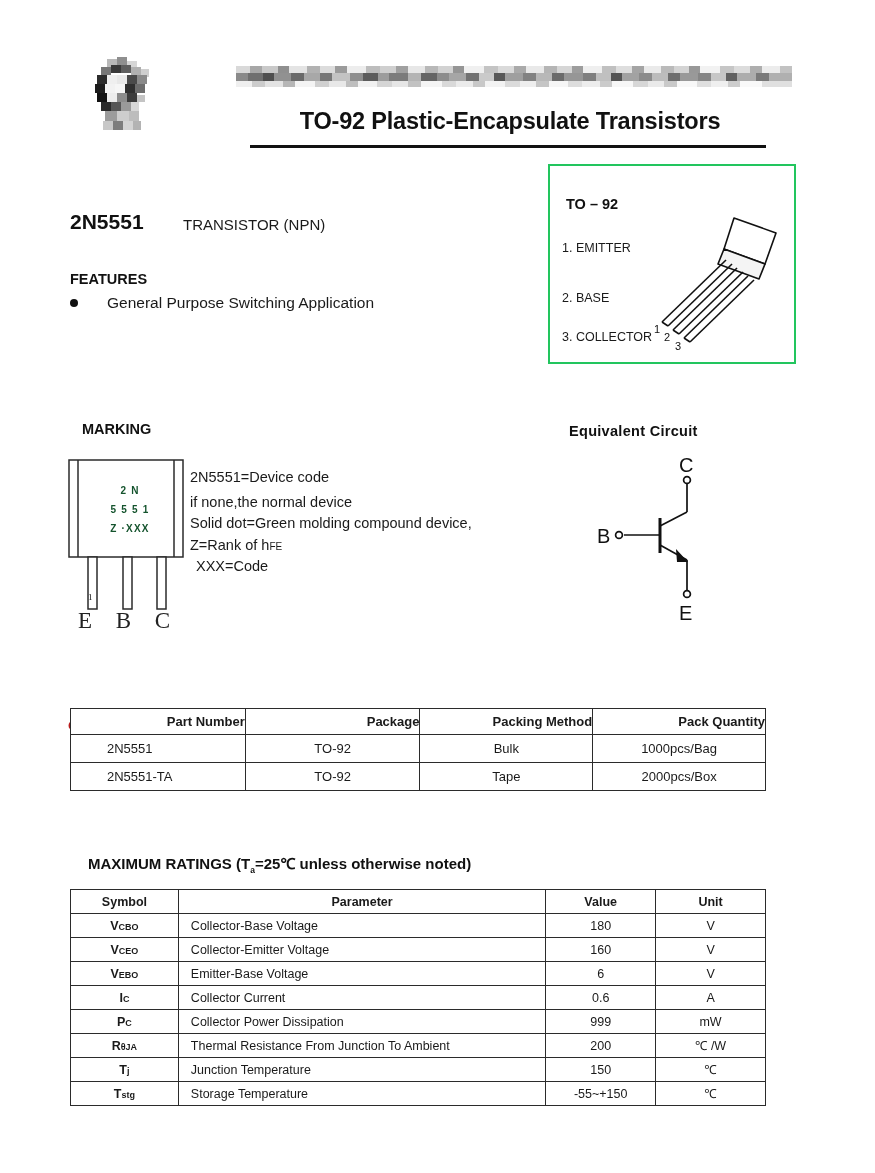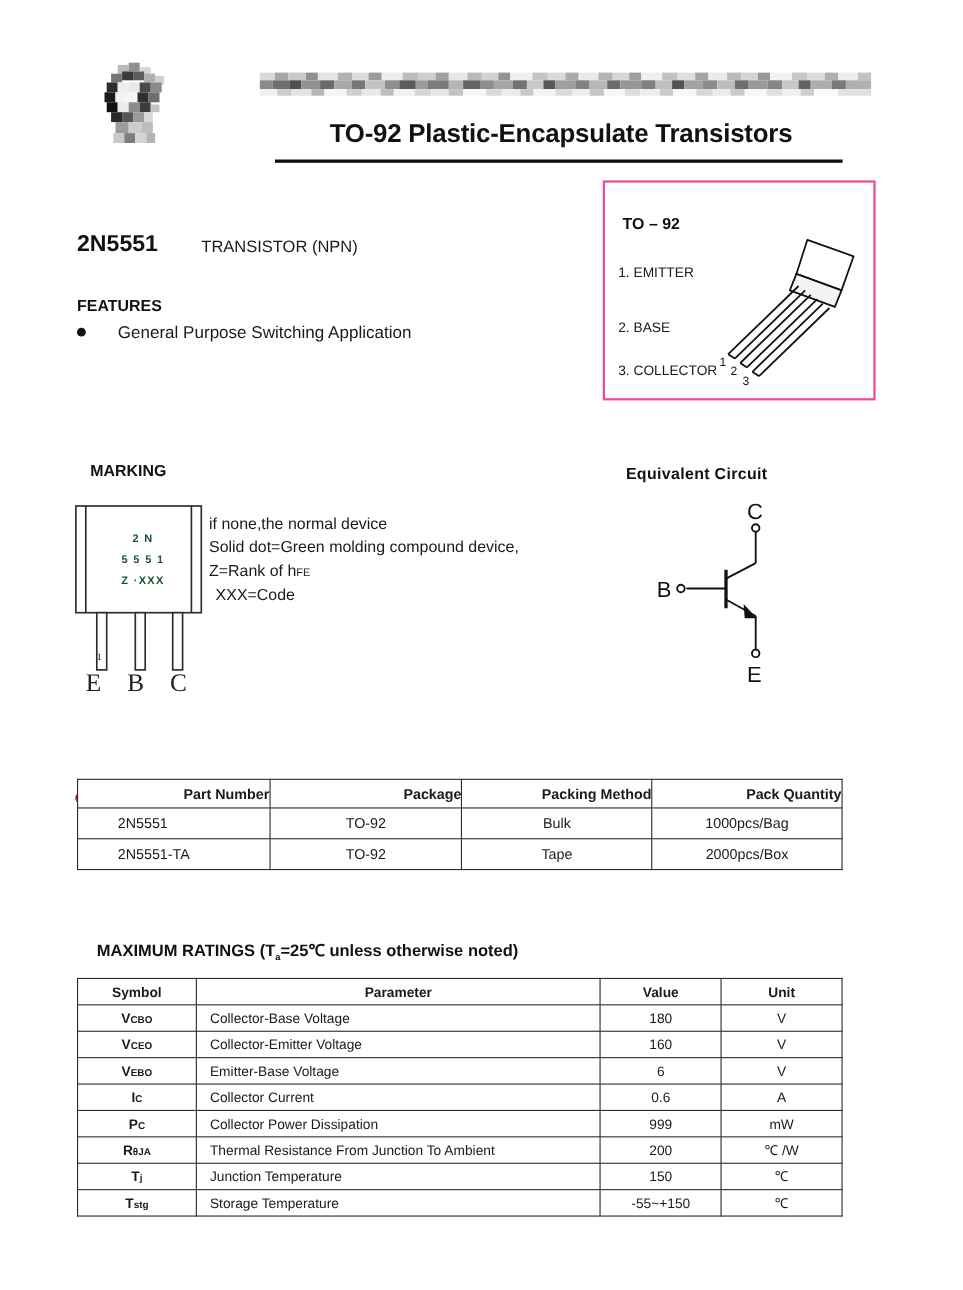--- a/index.html
+++ b/index.html
@@ -99,21 +99,21 @@
     font-size: 15.5px;
     color: #1a1a1a;
   }
 
   
   .pkg-box {
     position: absolute;
     left: 548px; top: 164px;
     width: 244px;
     height: 196px;
-    border: 2px solid #ec4899;
+    border: 2px solid #22c55e;
     background: #fff;
   }
   .pkg-title {
     position: absolute;
     left: 16px; top: 30px;
     font-size: 14.5px;
     font-weight: bold;
     color: #111;
   }
   .pkg-pin {
@@ -515,20 +515,21 @@
 
 <div class="lead-num">1</div>
 
 <div class="lead-labels">
   <span>E</span>
   <span>B</span>
   <span>C</span>
 </div>
 
 <div class="marking-notes">
+  <div class="note" style="margin-bottom:9px;">2N5551=Device code</div>
   <div class="note" style="margin-bottom:5px;">if none,the normal device</div>
   <div class="note" style="margin-bottom:6px;">Solid dot=Green molding compound device,</div>
   <div class="note note-tight"><span>Z=Rank of h</span><span class="sub-sm">FE</span></div>
   <div class="note" style="margin-top:5px;padding-left:6px;">XXX=Code</div>
 </div>
 
 <div class="eq-heading">Equivalent  Circuit</div>
 <div class="eq-art">
   <svg width="170" height="180" viewBox="0 0 170 180">
     <g fill="none" stroke="#111" stroke-width="1.7">

